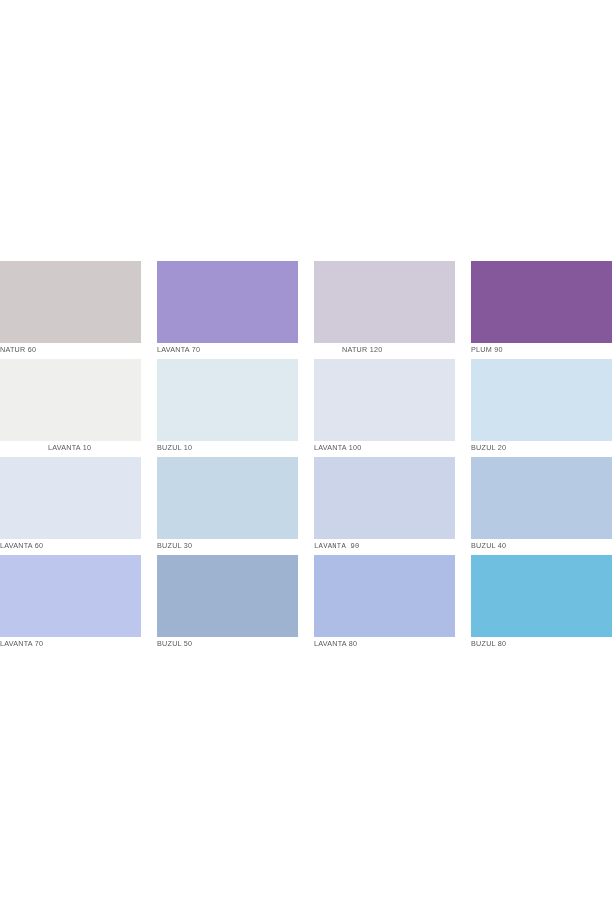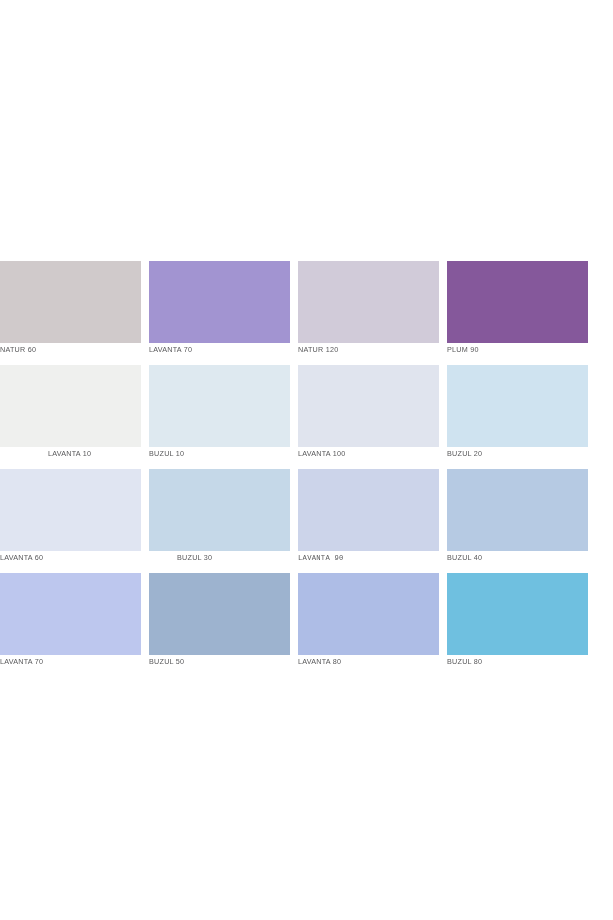--- a/index.html
+++ b/index.html
@@ -28,21 +28,20 @@
   #swatch-grid {
     position: absolute;
     left: 0;
     top: 261px;
     width: 613px;
     display: grid;
     grid-template-columns: repeat(4, 141px);
     grid-template-rows: repeat(4, 96px);
     column-gap: 16px;
     row-gap: 2px;
-    gap: 8px;
   }
 
   .swatch-cell {
     width: 141px;
     height: 96px;
     position: relative;
     background: #ffffff;
   }
 
   .swatch-chip {
@@ -74,21 +73,21 @@
       <div class="swatch-cell">
         <span class="swatch-chip" style="background-color: rgb(208, 202, 203);"></span>
         <span class="swatch-label" style="color: rgb(88, 88, 90);">NATUR 60</span>
       </div>
       <div class="swatch-cell">
         <span class="swatch-chip" style="background-color: rgb(162, 148, 209);"></span>
         <span class="swatch-label" style="color: rgb(88, 88, 90);">LAVANTA 70</span>
       </div>
       <div class="swatch-cell">
         <span class="swatch-chip" style="background-color: rgb(209, 203, 217);"></span>
-        <span class="swatch-label" style="color: rgb(88, 88, 90);">NATUR 120</span>
+        <span class="swatch-label" style="color: rgb(88, 88, 90); margin-left: 28px;">NATUR 120</span>
       </div>
       <div class="swatch-cell">
         <span class="swatch-chip" style="background-color: rgb(133, 88, 155);"></span>
         <span class="swatch-label" style="color: rgb(88, 88, 90);">PLUM 90</span>
       </div>
       <div class="swatch-cell">
         <span class="swatch-chip" style="background-color: rgb(239, 240, 238);"></span>
         <span class="swatch-label" style="color: rgb(88, 88, 90); padding-left: 48px;">LAVANTA 10</span>
       </div>
       <div class="swatch-cell">
@@ -102,21 +101,21 @@
       <div class="swatch-cell">
         <span class="swatch-chip" style="background-color: rgb(207, 227, 240);"></span>
         <span class="swatch-label" style="color: rgb(88, 88, 90);">BUZUL 20</span>
       </div>
       <div class="swatch-cell">
         <span class="swatch-chip" style="background-color: rgb(224, 229, 242);"></span>
         <span class="swatch-label" style="color: rgb(88, 88, 90);">LAVANTA 60</span>
       </div>
       <div class="swatch-cell">
         <span class="swatch-chip" style="background-color: rgb(197, 216, 232);"></span>
-        <span class="swatch-label" style="color: rgb(88, 88, 90); margin-left: 28px;">BUZUL 30</span>
+        <span class="swatch-label" style="color: rgb(88, 88, 90);">BUZUL 30</span>
       </div>
       <div class="swatch-cell">
         <span class="swatch-chip" style="background-color: rgb(204, 212, 234);"></span>
         <span class="swatch-label" style="color: rgb(88, 88, 90); font-family: Liberation Mono, monospace;">LAVANTA 90</span>
       </div>
       <div class="swatch-cell">
         <span class="swatch-chip" style="background-color: rgb(182, 202, 227);"></span>
         <span class="swatch-label" style="color: rgb(88, 88, 90);">BUZUL 40</span>
       </div>
       <div class="swatch-cell">

